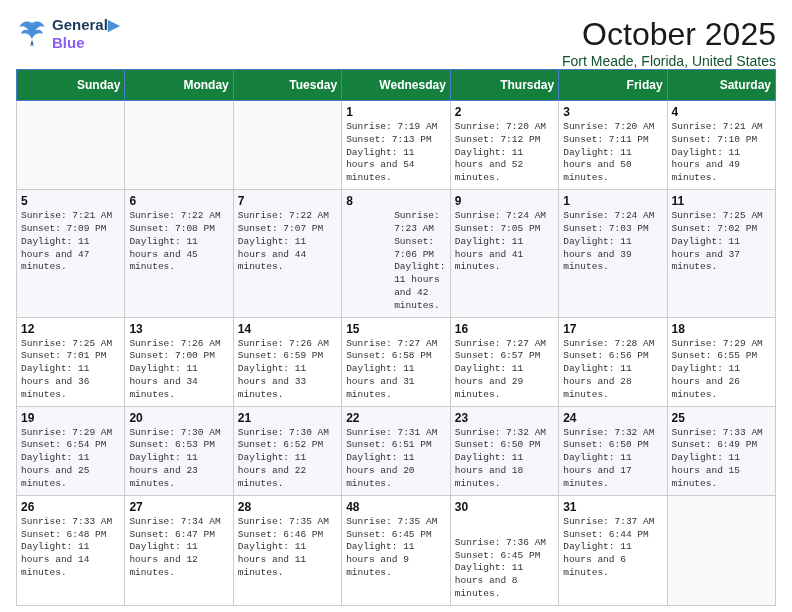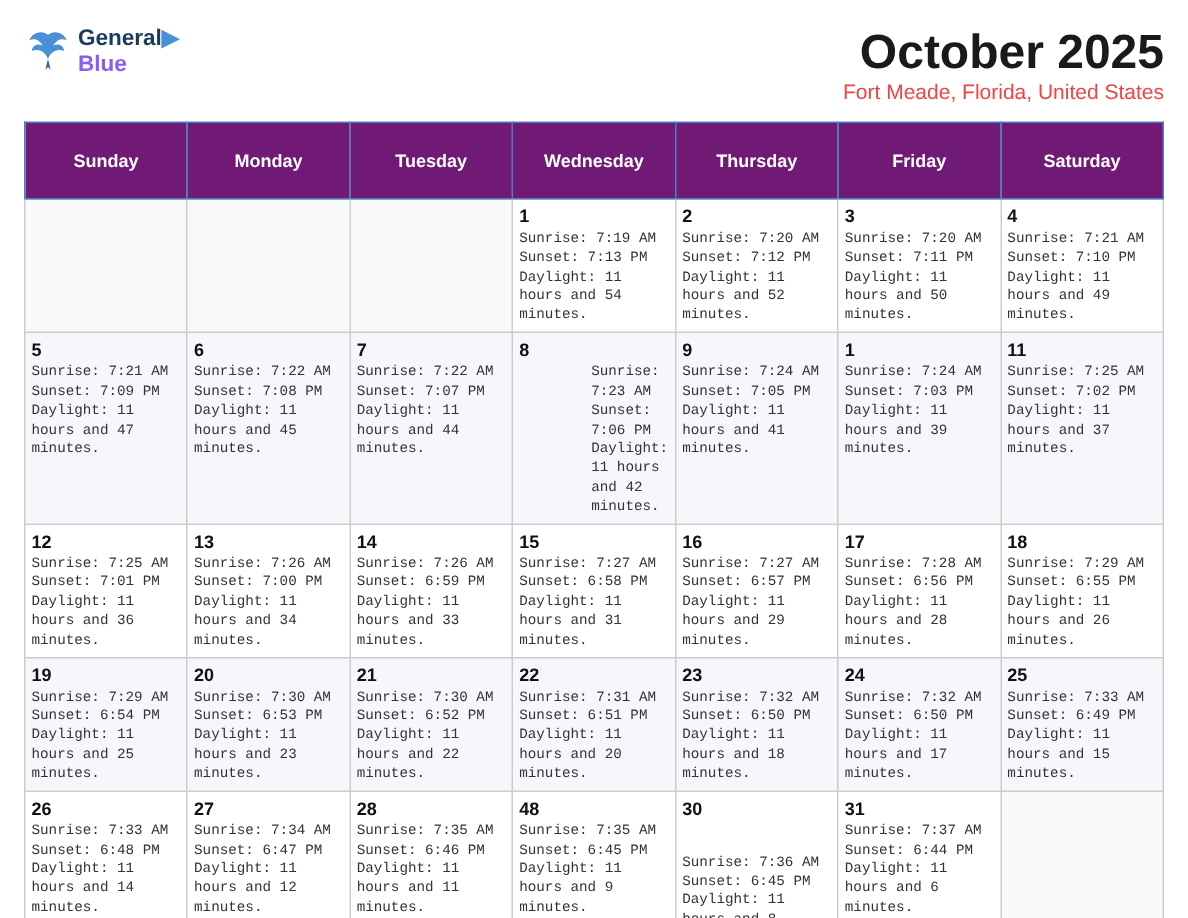--- a/index.html
+++ b/index.html
@@ -7,56 +7,56 @@
       font-family: Arial, sans-serif;
       background: #fff;
       width: 792px;
       min-height: 612px;
       padding: 16px;
     }
     .header {
       display: flex;
       justify-content: space-between;
       align-items: flex-start;
-      margin-bottom: 12px;
+      margin-bottom: 0;
     }
     .logo {
       display: flex;
       align-items: center;
       gap: 4px;
     }
     .logo-bird {
       width: 32px;
       height: 32px;
     }
     .title-block {
       text-align: right;
     }
     .month-title {
       font-size: 32px;
-      font-weight: bold;
+      font-weight: normal;
       color: #1a1a1a;
     }
     .location {
       font-size: 14px;
-      color: #ef4444;
+      color: #14532d;
       text-align: right;
     }
     .calendar {
       width: 100%;
       border-collapse: collapse;
       border: 1px solid #ccc;
     }
     .calendar th {
-      background-color: #701a75;
+      background-color: #15803d;
       color: #fff;
       font-size: 12px;
       font-weight: bold;
-      padding: 18px 4px;
-      text-align: center;
+      padding: 8px 4px;
+      text-align: right;
       border: 1px solid #4a7cc7;
     }
     .calendar td {
       width: 108px;
       vertical-align: top;
       padding: 4px;
       border: 1px solid #ccc;
       font-size: 10px;
       color: #333;
       background: #fff;

